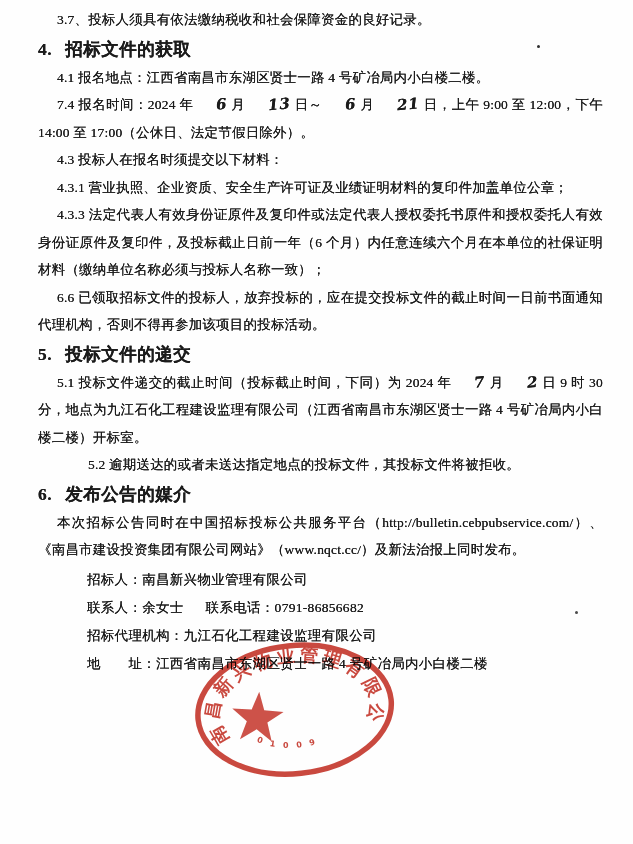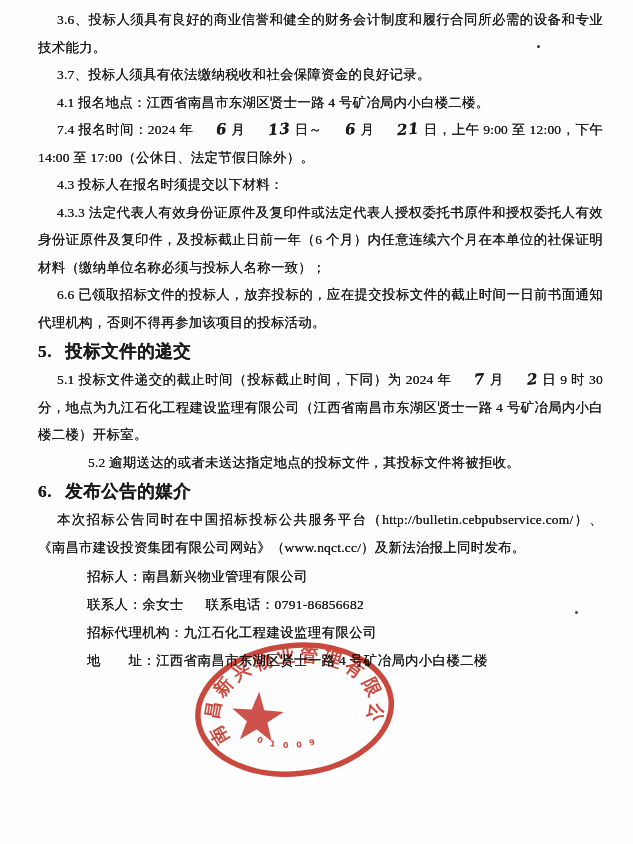--- a/index.html
+++ b/index.html
@@ -52,29 +52,30 @@
   }
   .speck{position:absolute;border-radius:50%;}
   .speck1{left:537px;top:45px;width:3px;height:3px;background:#2e2e2e;}
   .speck2{left:575px;top:611px;width:3px;height:3px;background:#4a4a4a;}
 </style>
 </head>
 <body>
 
 <div class="page">
 
-  <p class="para ind1">3.6、投标人须具有良好的商业信誉和健全的财务会计制度和履行合同所必需的设备和专业技术能力。</p>
   <p class="para ind1">3.7、投标人须具有依法缴纳税收和社会保障资金的良好记录。</p>
 
+  <p class="heading"><span>4.</span><span class="ht">招标文件的获取</span></p>
 
   <p class="para ind1">4.1 报名地点：江西省南昌市东湖区贤士一路 4 号矿冶局内小白楼二楼。</p>
 
   <p class="para ind1"><span>7.4 报名时间：2024 年 </span><span class="hw">6</span><span> 月 </span><span class="hw">13</span><span> 日～ </span><span class="hw">6</span><span> 月 </span><span class="hw">21</span><span> 日，上午 9:00 至 12:00，下午 14:00 至 17:00（公休日、法定节假日除外）。</span></p>
 
   <p class="para ind1">4.3 投标人在报名时须提交以下材料：</p>
+  <p class="para ind1">4.3.1 营业执照、企业资质、安全生产许可证及业绩证明材料的复印件加盖单位公章；</p>
   <p class="para ind1">4.3.3 法定代表人有效身份证原件及复印件或法定代表人授权委托书原件和授权委托人有效身份证原件及复印件，及投标截止日前一年（6 个月）内任意连续六个月在本单位的社保证明材料（缴纳单位名称必须与投标人名称一致）；</p>
   <p class="para ind1">6.6 已领取招标文件的投标人，放弃投标的，应在提交投标文件的截止时间一日前书面通知代理机构，否则不得再参加该项目的投标活动。</p>
 
   <p class="heading"><span>5.</span><span class="ht">投标文件的递交</span></p>
 
   <p class="para ind1"><span>5.1 投标文件递交的截止时间（投标截止时间，下同）为 2024 年 </span><span class="hw">7</span><span> 月 </span><span class="hw">2</span><span> 日 9 时 30 分，地点为九江石化工程建设监理有限公司（江西省南昌市东湖区贤士一路 4 号矿冶局内小白楼二楼）开标室。</span></p>
 
   <p class="para ind2">5.2 逾期送达的或者未送达指定地点的投标文件，其投标文件将被拒收。</p>
 
   <p class="heading"><span>6.</span><span class="ht">发布公告的媒介</span></p>

